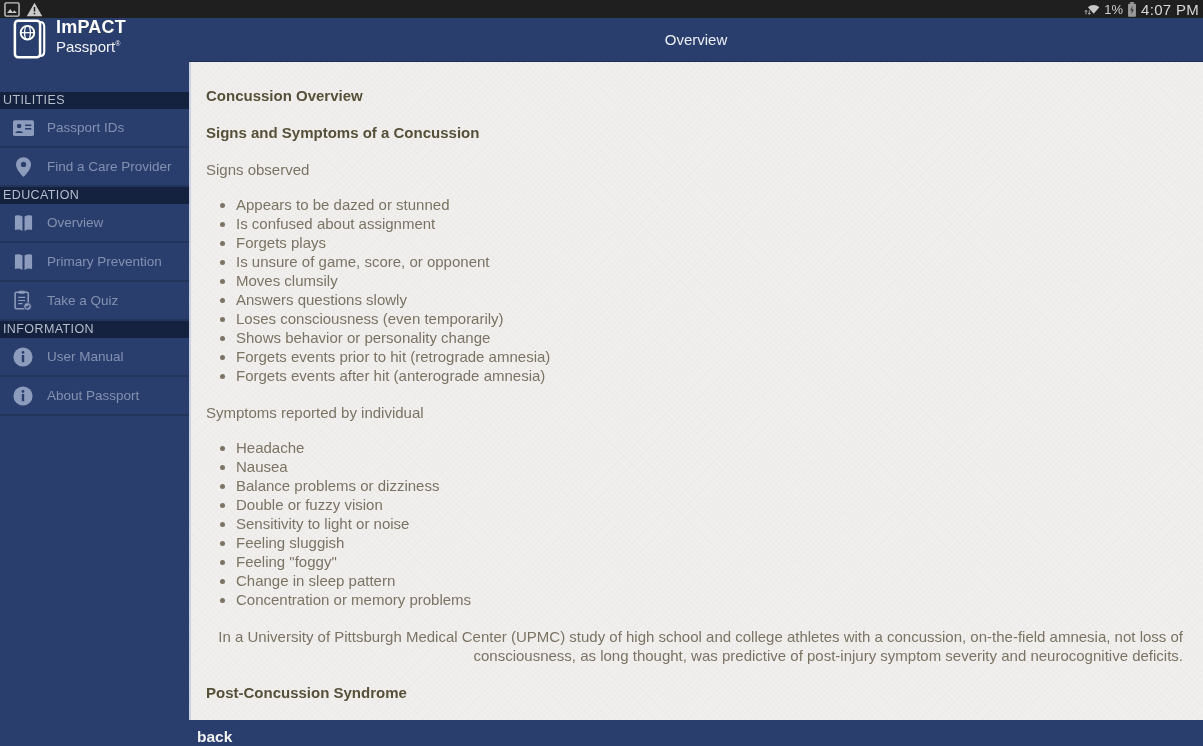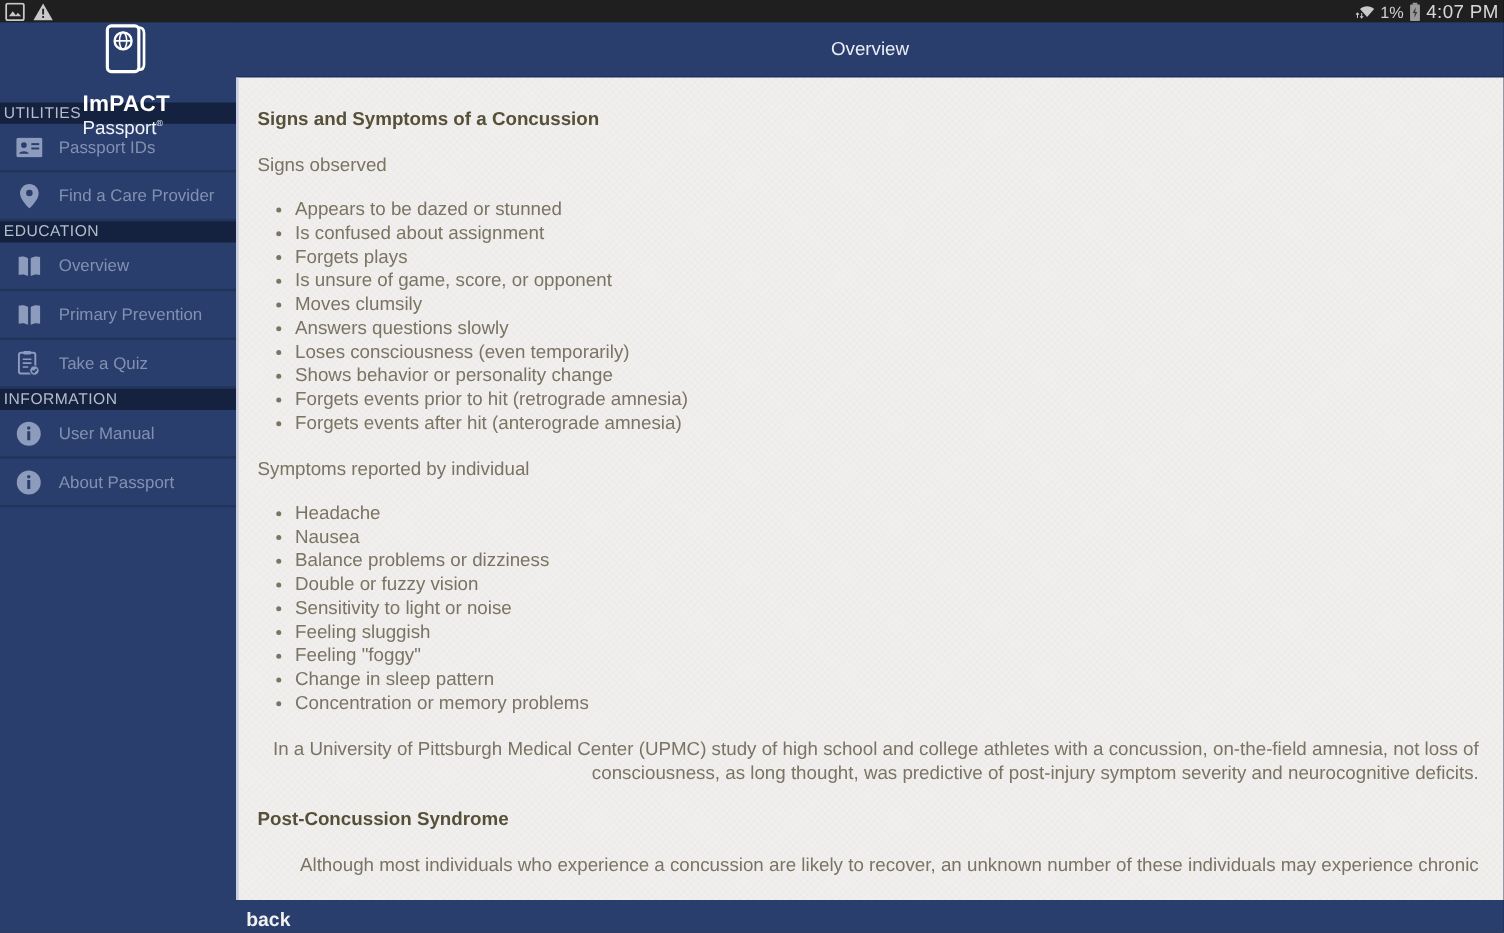--- a/index.html
+++ b/index.html
@@ -15,21 +15,21 @@
   .sb-right { gap:4px; }
   .sb-pct { font-size:13px; color:#cfcfcf; }
   .sb-time { font-size:15px; color:#d6d6d6; letter-spacing:.3px;text-align:right; }
   .sb-ic { display:inline-flex; align-items:center; color:#c9c9c9; }
 
   
   .app { flex:1 1 auto; display:flex; background:#2a3e6d; }
 
   
   .sidebar { width:189px; flex:0 0 189px; background:#2a3e6d; }
-  .logo { height:64px; display:flex; align-items:center; padding-left:13px; gap:9px;flex-direction:column; }
+  .logo { height:74px; display:flex; align-items:flex-start; padding-left:13px; gap:9px; }
   .logo-l1 { color:#ffffff; font-size:18px; font-weight:bold; letter-spacing:.2px; line-height:18px; }
   .logo-l2 { color:#f2f4f8; font-size:15px; font-weight:300; line-height:16px; }
   .logo-l2 sup { font-size:7px; }
   .sec { height:17px; background:#15223f; color:#b5bdcc; font-size:12.5px; line-height:17px;
     padding-left:3px; letter-spacing:.4px; }
   .item { height:39px; display:flex; align-items:center; gap:13px; padding-left:12px;
     border-bottom:2px solid #22345a; color:#8391b1; font-size:13.5px; cursor:pointer; }
   .item .ic { width:22px; display:inline-flex; justify-content:center; color:#8d9cbc; }
 
   
@@ -189,20 +189,21 @@
         <span class="lbl">About Passport</span>
       </div>
     </aside>
 
     <div class="right-col">
       <header class="topbar">
         <span>Overview</span>
       </header>
 
       <main class="content">
+        <div class="hd">Concussion Overview</div>
         <div class="hd">Signs and Symptoms of a Concussion</div>
 
         <div class="lead">Signs observed</div>
         <ul>
           <li>Appears to be dazed or stunned</li>
           <li>Is confused about assignment</li>
           <li>Forgets plays</li>
           <li>Is unsure of game, score, or opponent</li>
           <li>Moves clumsily</li>
           <li>Answers questions slowly</li>
@@ -220,21 +221,20 @@
           <li>Double or fuzzy vision</li>
           <li>Sensitivity to light or noise</li>
           <li>Feeling sluggish</li>
           <li>Feeling "foggy"</li>
           <li>Change in sleep pattern</li>
           <li>Concentration or memory problems</li>
         </ul>
 
         <p>In a University of Pittsburgh Medical Center (UPMC) study of high school and college athletes with a concussion, on-the-field amnesia, not loss of consciousness, as long thought, was predictive of post-injury symptom severity and neurocognitive deficits.</p>
         <div class="hd">Post-Concussion Syndrome</div>
-        <p>Although most individuals who experience a concussion are likely to recover, an unknown number of these individuals may experience chronic</p>
       </main>
 
       <footer class="bottombar">
         <span class="back">back</span>
       </footer>
     </div>
   </div>
 </div>
 
 </body></html>

